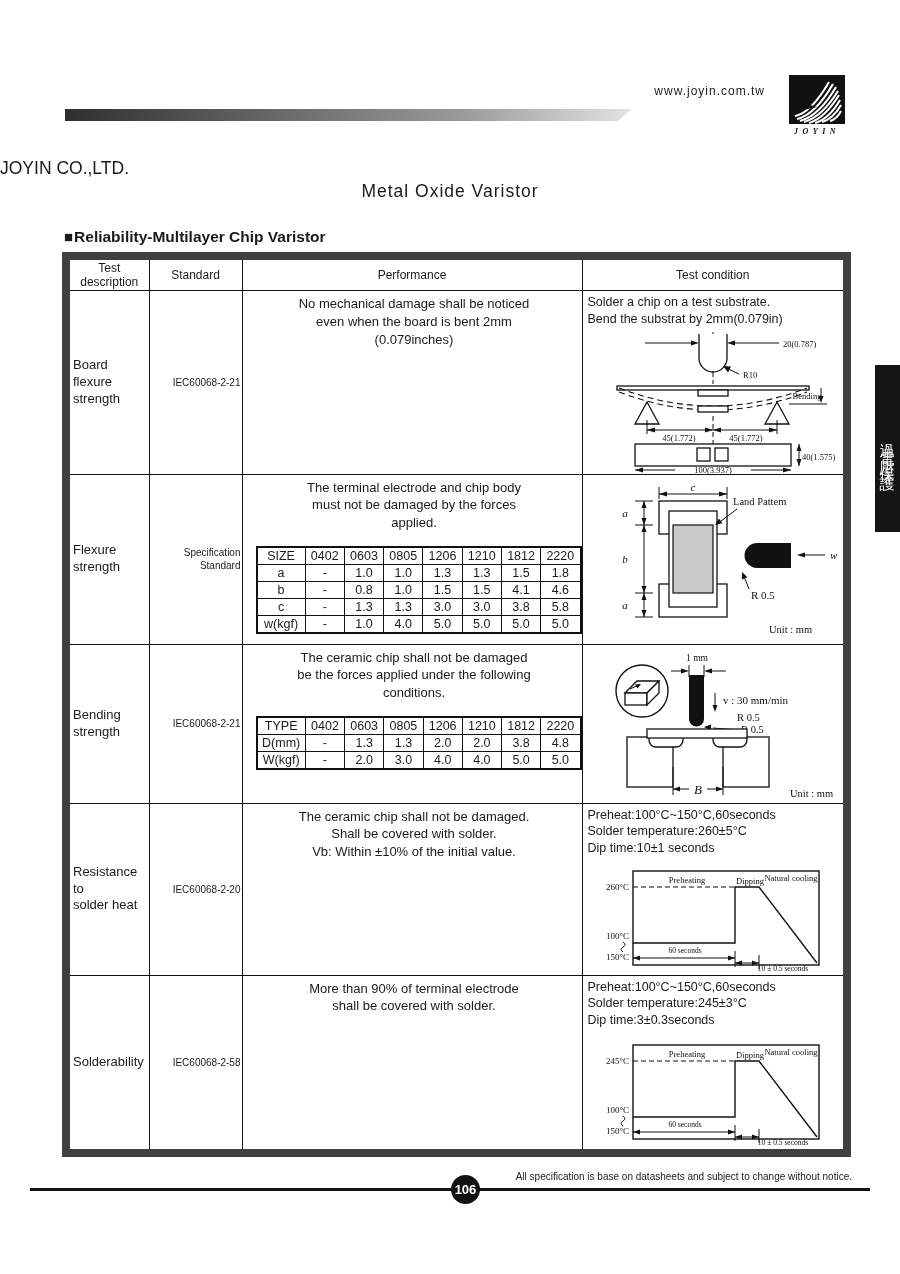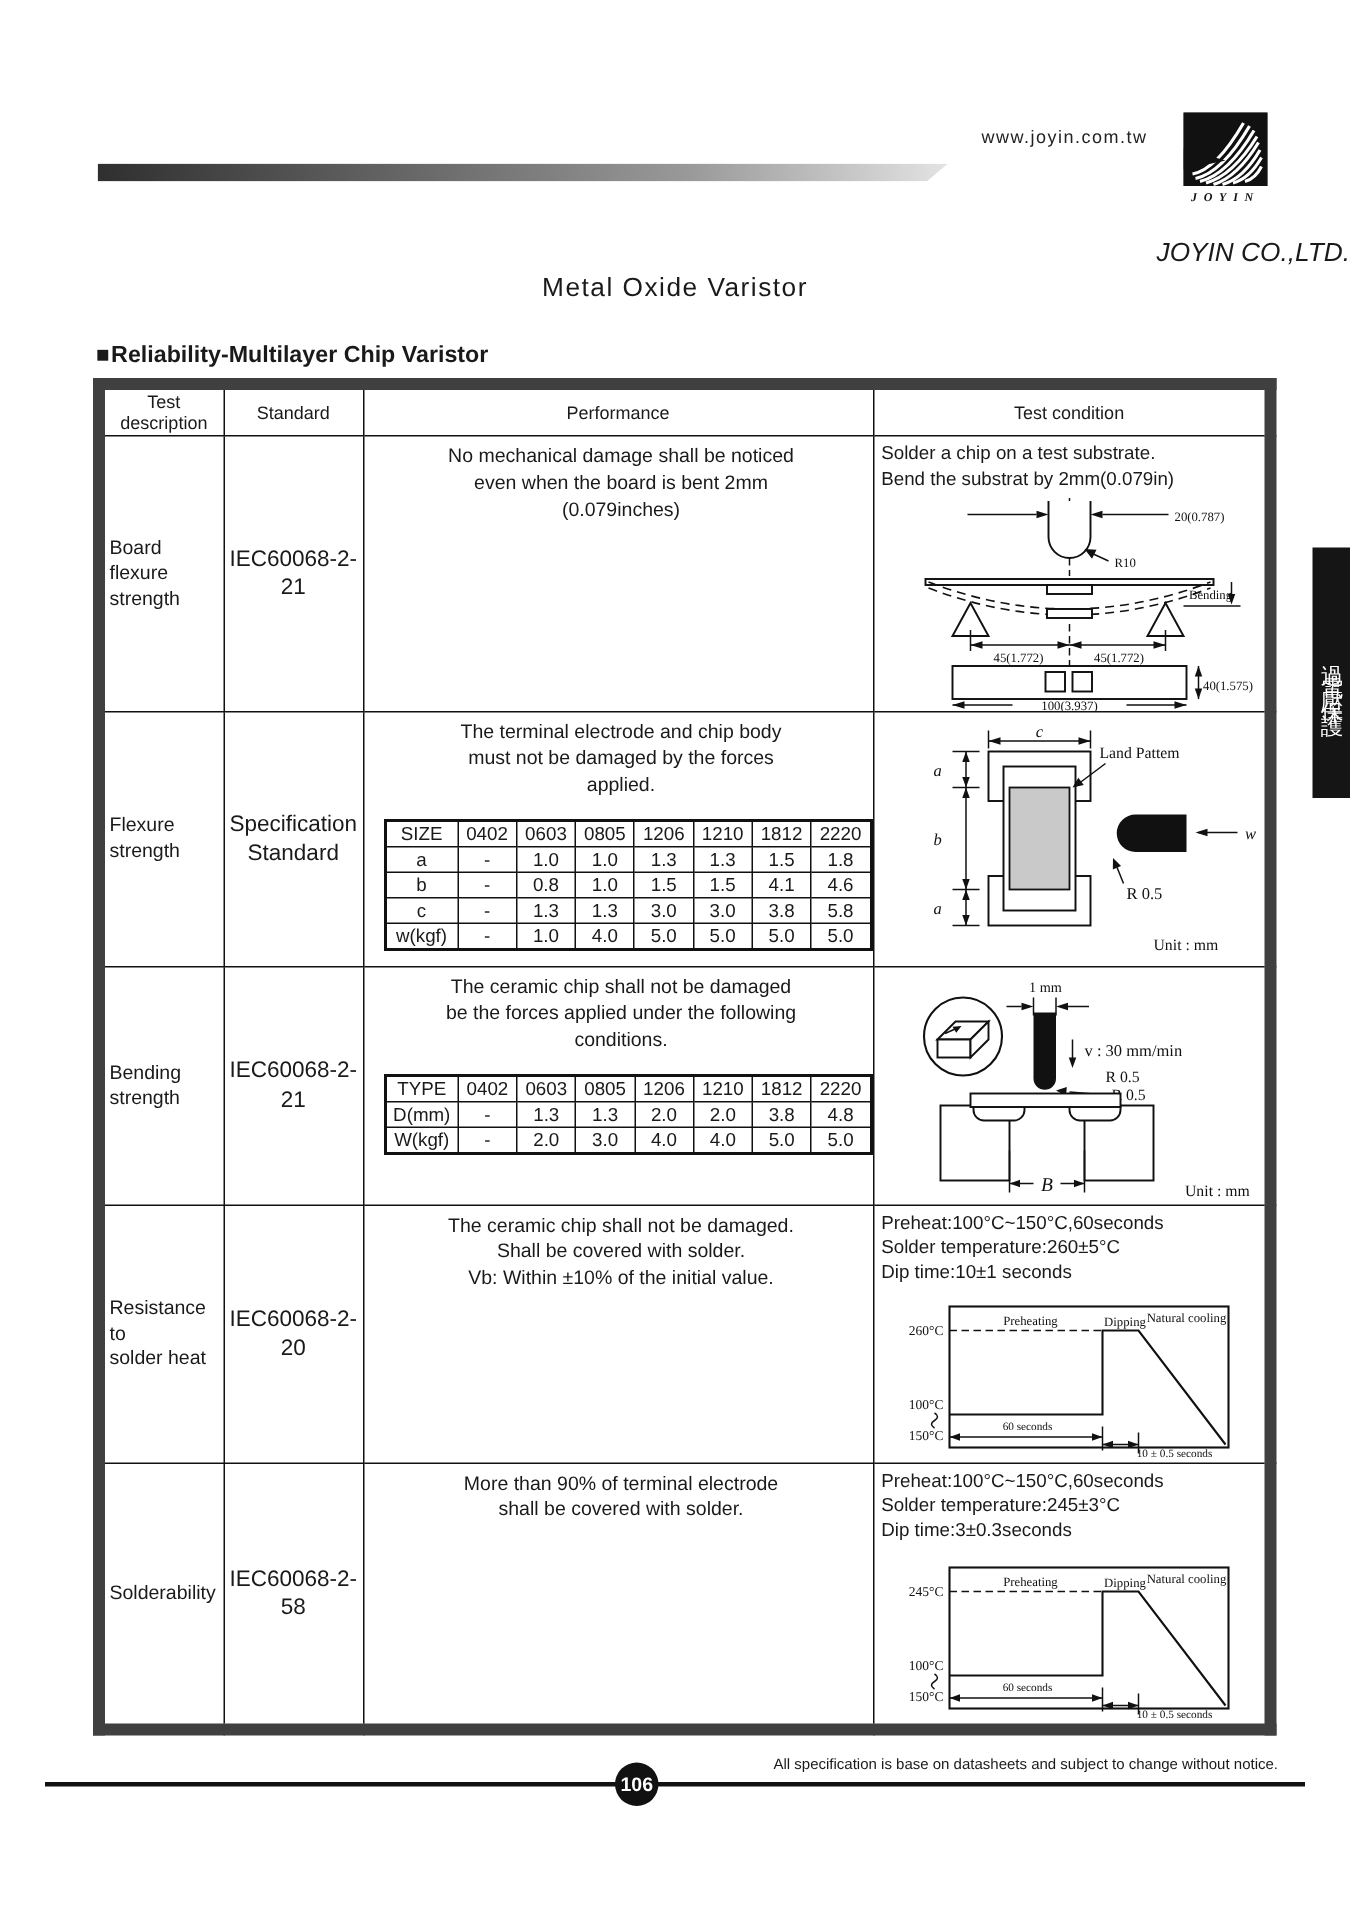--- a/index.html
+++ b/index.html
@@ -10,32 +10,32 @@
            font-size:12px;letter-spacing:1px;color:#222;}
   .gradbar{position:absolute;left:65px;top:109px;width:567px;height:12px;
            background:linear-gradient(to right,#2f2f2f,#9a9a9a 70%,#e3e3e3);
            clip-path:polygon(0 0,100% 0,97.5% 100%,0 100%);}
   .logo{position:absolute;left:789px;top:75px;width:56px;}
   .logo-box{width:56px;height:49px;background:#111;}
   .logo-word{width:56px;text-align:center;font-family:"Liberation Serif",serif;
              font-style:italic;font-weight:bold;font-size:8px;letter-spacing:4.5px;
              margin-top:3px;color:#111;}
   
-  .company{position:absolute;left:0;top:158px;width:900px;text-align:right;font-size:17.5px;font-style:italic;}
+  .company{position:absolute;left:0;top:158px;width:900px;text-align:left;font-size:17.5px;}
   .product{position:absolute;left:0;top:181px;width:900px;text-align:center;font-size:17.5px;letter-spacing:1px;}
   .section{position:absolute;left:64px;top:228px;font-size:15.5px;font-weight:bold;}
   .section .sq{font-size:15px;margin-right:1px;}
   
   table.main{position:absolute;left:62px;top:252px;width:781px;border-collapse:collapse;
              table-layout:fixed;border:8px solid #404040;}
   table.main th,table.main td{border:1px solid #111;}
   table.main th{height:21px;font-weight:normal;font-size:12px;}
   .ml{white-space:pre-line;}
   td.dc{font-size:13px;line-height:1.3;padding-left:3px;vertical-align:middle;}
-  td.sc{font-size:15px;line-height:1.3;text-align:center;vertical-align:middle;}
+  td.sc{font-size:10px;line-height:1.3;text-align:right;vertical-align:middle;}
   td.pc,td.cc{vertical-align:top;padding:0;}
   .pt{font-size:13px;line-height:1.38;padding:4px 2px 0 6px;text-align:center;}
   .ct{font-size:12.5px;line-height:1.34;padding:3px 0 2px 5px;}
   .r1 td{height:180px;} .r2 td{height:167px;} .r3 td{height:156px;}
   .r4 td{height:169px;} .r5 td{height:171px;}
   
   table.inner{border-collapse:collapse;border:2px solid #111;margin:14px 0 0 13px;}
   table.inner td{border:1px solid #111;width:39px;height:16px;text-align:center;
                  font-size:12.5px;padding:0;}
   table.inner td:first-child{width:48px;}
@@ -58,21 +58,21 @@
   .gph{font-family:"Liberation Serif",serif;font-size:8.5px;fill:#111;}
   .gax{font-family:"Liberation Serif",serif;font-size:9px;fill:#111;}
   .gsm{font-family:"Liberation Serif",serif;font-size:7.5px;fill:#111;}
   
   .side-tab{position:absolute;left:875px;top:365px;width:25px;height:167px;background:#151515;
             color:#fff;writing-mode:vertical-rl;text-orientation:upright;font-size:15px;
             letter-spacing:8px;line-height:25px;text-align:center;padding-top:6px;box-sizing:border-box;}
   
   .disclaimer{position:absolute;left:300px;top:1171px;width:552px;text-align:right;font-size:10px;}
   .footrule{position:absolute;left:30px;top:1188px;width:840px;height:3px;background:#111;}
-  .pagenum{position:absolute;left:410px;top:1175px;width:29px;height:29px;border-radius:50%;
+  .pagenum{position:absolute;left:451px;top:1175px;width:29px;height:29px;border-radius:50%;
            background:#111;color:#fff;font-size:13px;font-weight:bold;line-height:29px;
            text-align:center;}
 </style>
 </head>
 <body>
 
 <div class="page">
 
   <div class="website">www.joyin.com.tw</div>
   <div class="gradbar"></div>

